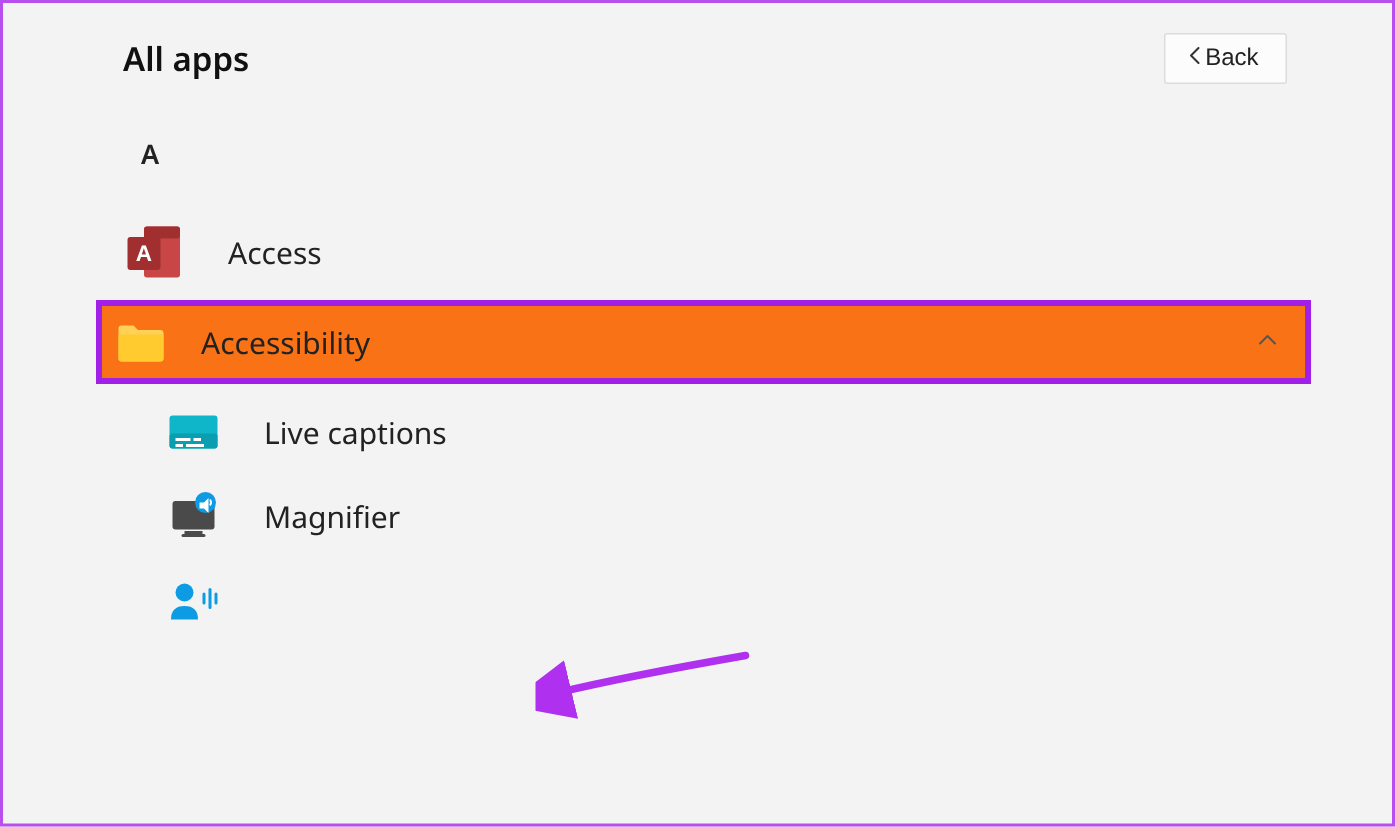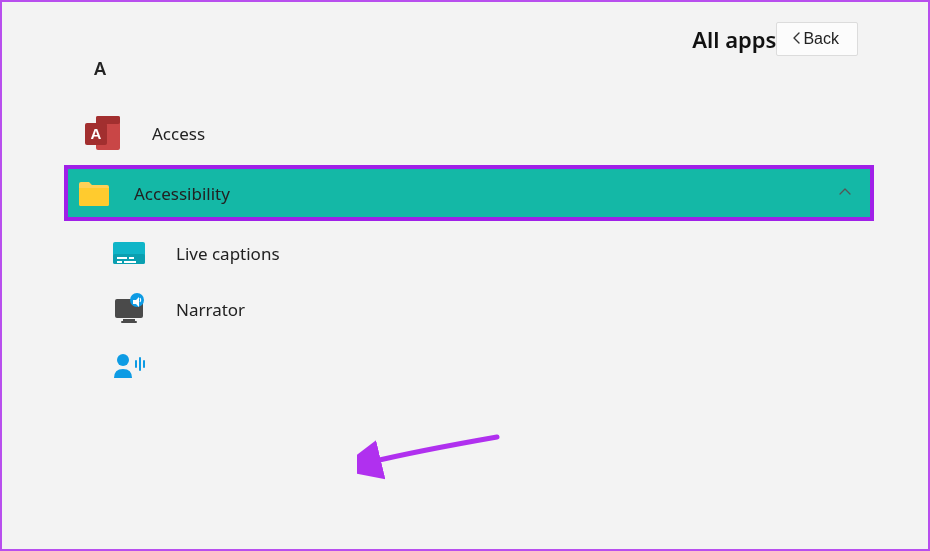--- a/index.html
+++ b/index.html
@@ -11,22 +11,23 @@
     border: 2px solid #b84eee;
     position: relative;
     overflow: hidden;
   }
   .container {
     padding: 20px 60px 0 80px;
     position: relative;
   }
   .header {
     display: flex;
-    justify-content: flex-end;
-    align-items: center;
+    justify-content: space-between;
+    align-items: center;
+    margin-bottom: 35px;
     margin-right: 10px;
   }
   .title {
     font-size: 22px;
     font-weight: 600;
     color: #111;
   }
   .back-btn {
     display: flex;
     align-items: center;
@@ -56,32 +57,32 @@
   }
   .app-icon {
     width: 42px;
     height: 42px;
     display: flex;
     align-items: center;
     justify-content: center;
     flex-shrink: 0;
   }
   .app-label {
-    font-size: 17px;
+    font-size: 20px;
     color: #222;
     font-weight: 400;
   }
   .folder-row {
     display: flex;
     align-items: center;
     height: 56px;
     gap: 22px;
     padding: 0 18px 0 8px;
     border: 4px solid #a020e8;
-    background: #14b8a6;
+    background: #f97316;
     margin-left: -18px;
     margin-right: -6px;
     margin-top: 4px;
     margin-bottom: 4px;
     cursor: pointer;
   }
   .folder-row .chevron {
     margin-left: auto;
   }
   .sub-row {
@@ -166,21 +167,21 @@
     <div class="app-icon">
       <svg viewBox="0 0 38 38">
         <rect x="5" y="9" width="28" height="19" rx="2" fill="#4a4a4a"></rect>
         <rect x="13" y="29" width="12" height="2" fill="#4a4a4a"></rect>
         <rect x="11" y="31" width="16" height="2" rx="1" fill="#4a4a4a"></rect>
         <circle cx="27" cy="10" r="7" fill="#0d9be4"></circle>
         <path d="M23 10 h3 l3 -3 v10 l-3 -3 h-3 z" fill="#fff"></path>
         <path d="M30 8 q1.5 2 0 4" stroke="#fff" stroke-width="1.2" fill="none"></path>
       </svg>
     </div>
-    <div class="app-label">Narrator</div>
+    <div class="app-label">Magnifier</div>
   </div>
 
 
   <div class="sub-row">
     <div class="app-icon">
       <svg viewBox="0 0 38 38">
         <circle cx="13" cy="14" r="6" fill="#0d9be4"></circle>
         <path d="M4 32 Q4 23 13 23 Q22 23 22 32 Z" fill="#0d9be4"></path>
         <g stroke="#0d9be4" stroke-width="2" stroke-linecap="round">
           <line x1="26" y1="15" x2="26" y2="21"></line>

